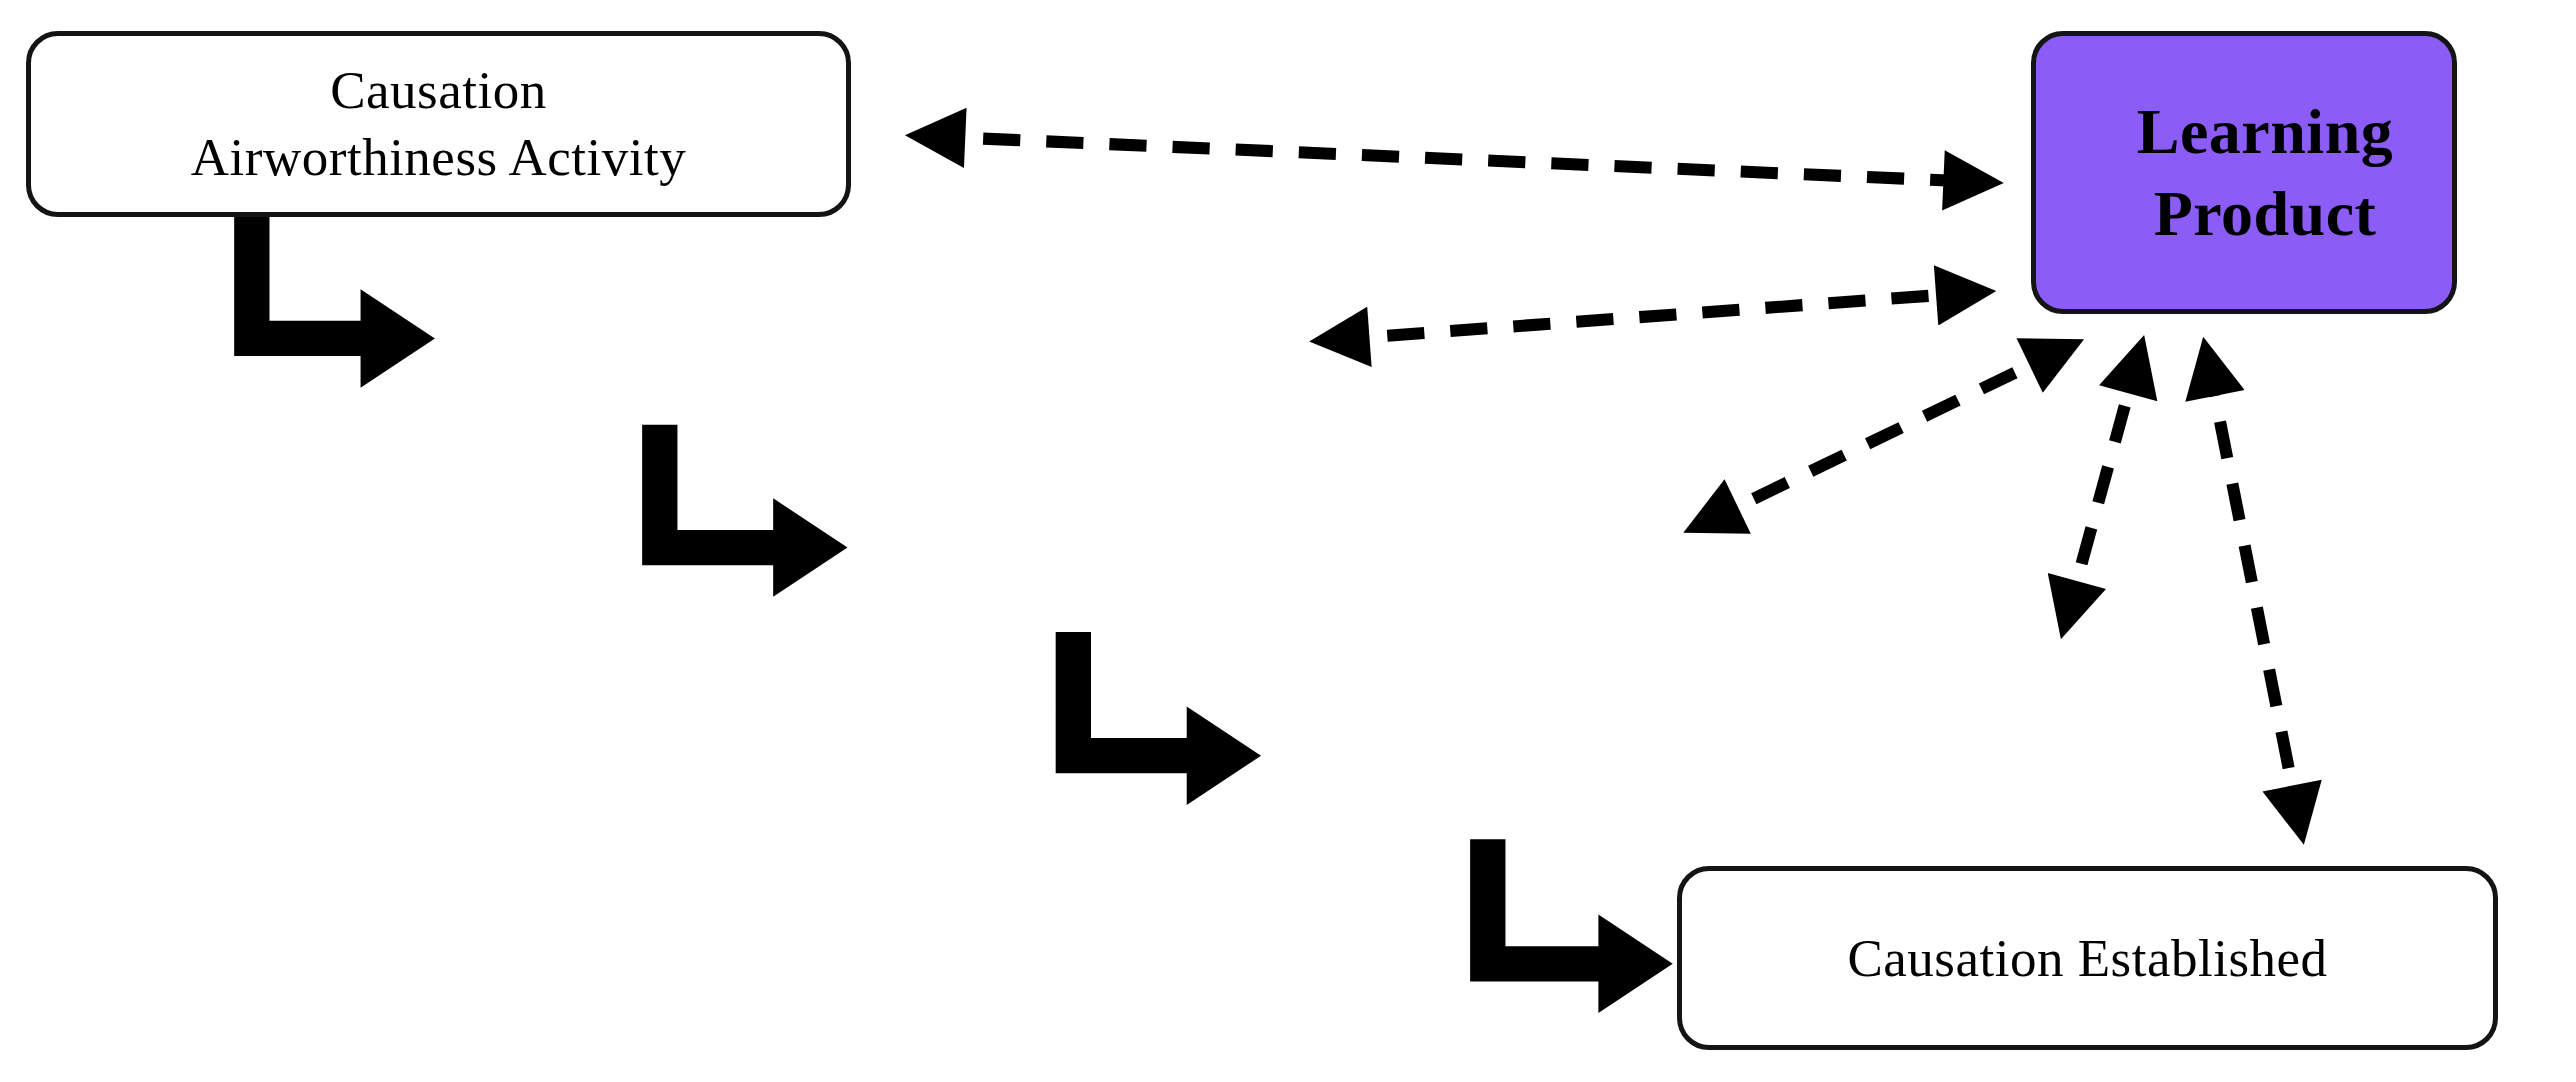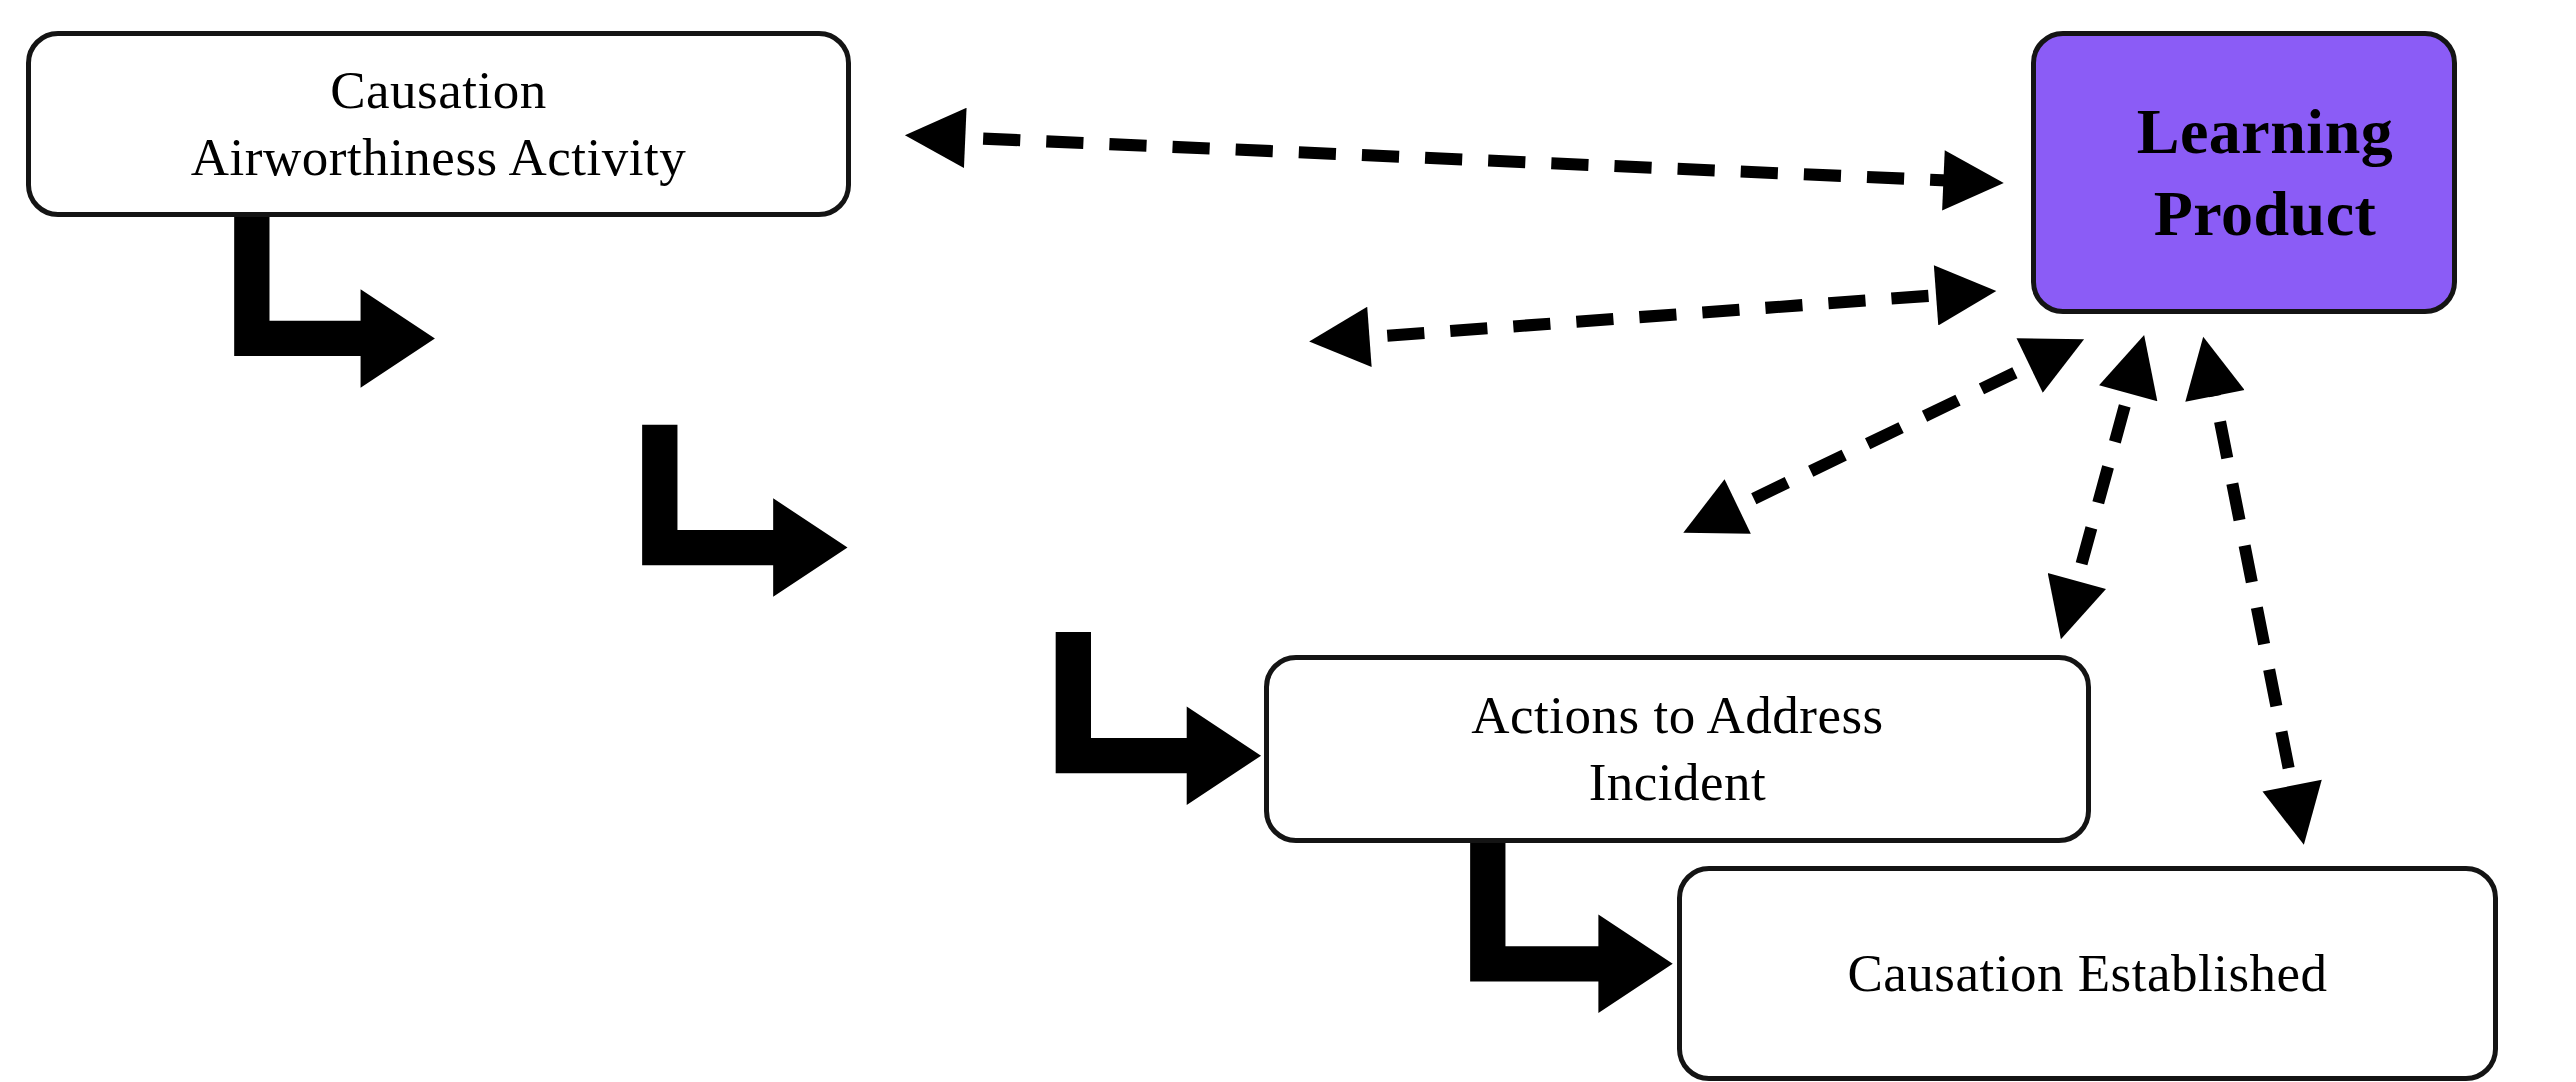--- a/index.html
+++ b/index.html
@@ -73,26 +73,22 @@
     <line x1="2476" y1="893" x2="2374" y2="378" stroke="#000000" stroke-width="13" stroke-dasharray="40 28" marker-start="url(#dashArrow)" marker-end="url(#dashArrow)"></line>
   </svg>
 
   <div class="node" style="left:26px; top:31px; width:825px; height:186px;">
     <span class="lbl">Causation
 Airworthiness Activity</span>
   </div>
 
 
 
-  <div class="node" style="left:1264px; top:655px; width:827px; height:188px;">
-    <span class="lbl">Actions to Address
-Incident</span>
-  </div>
 
-  <div class="node" style="left:1677px; top:866px; width:821px; height:215px;">
+  <div class="node" style="left:1677px; top:866px; width:821px; height:184px;">
     <span class="lbl">Causation Established</span>
   </div>
 
   <div class="node learning" style="left:2031px; top:31px; width:426px; height:283px;">
     <span class="lbl">Learning
 Product</span>
   </div>
 
 </div>
 

